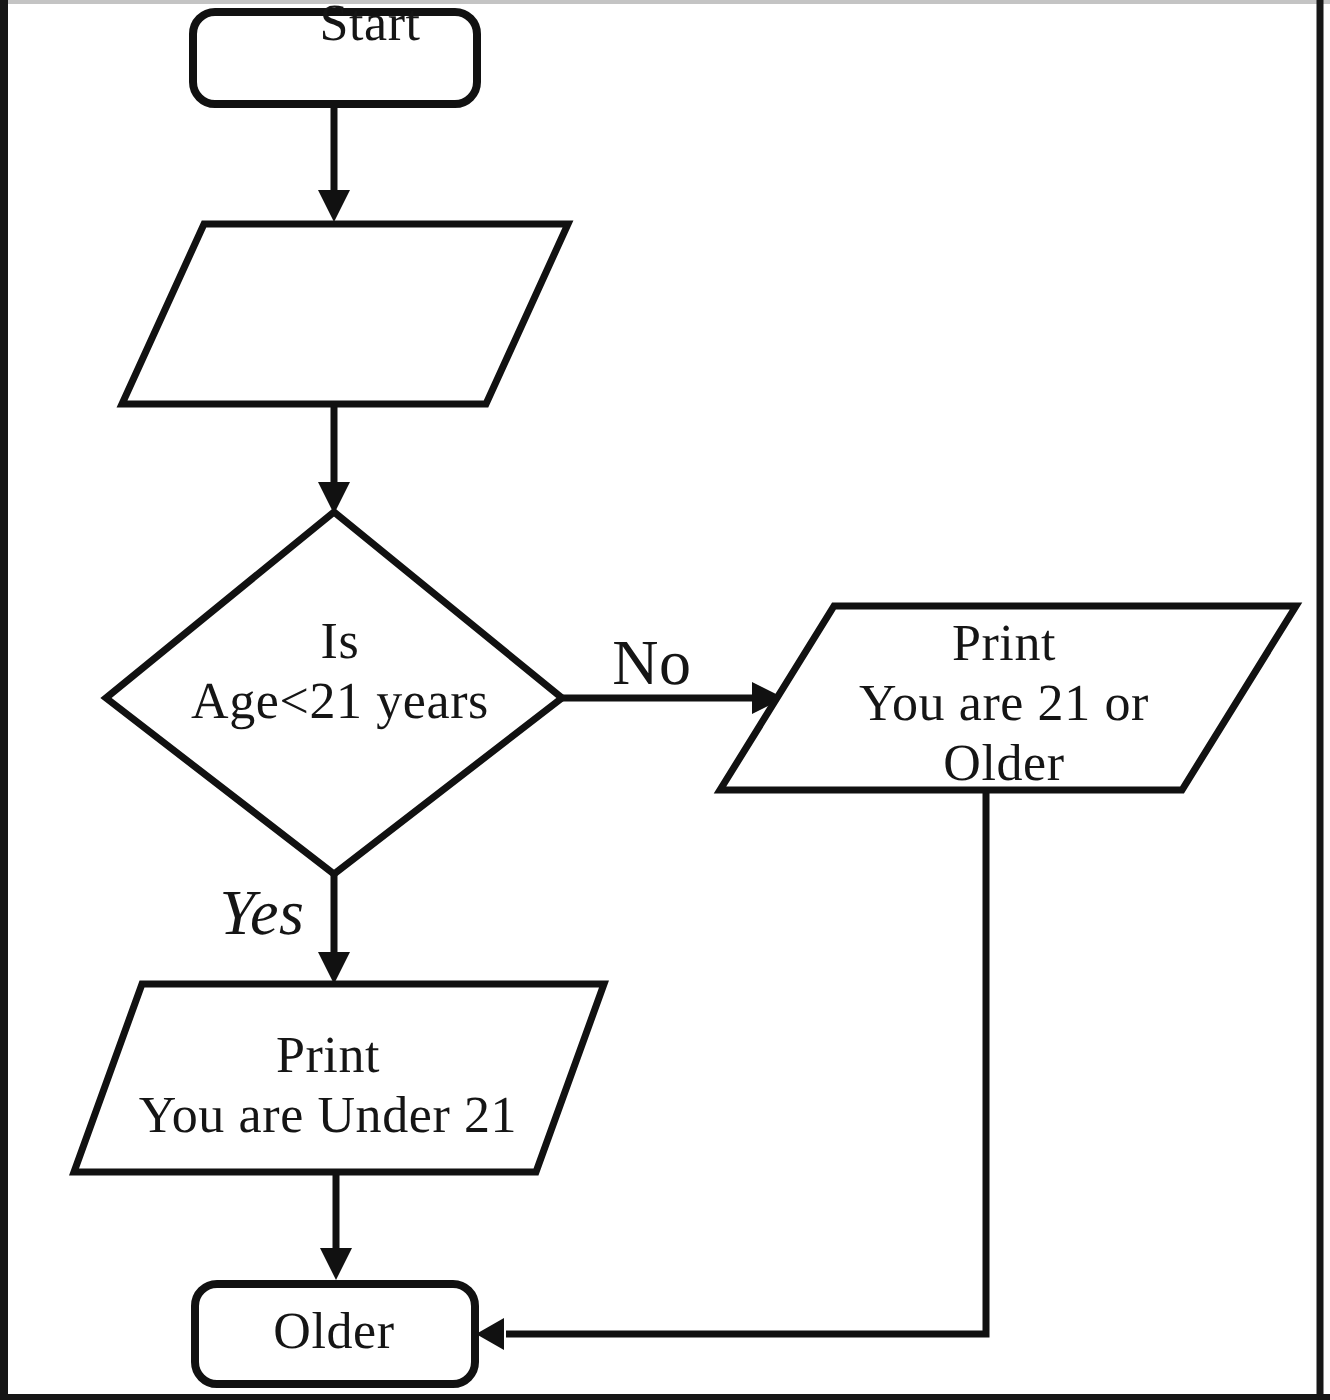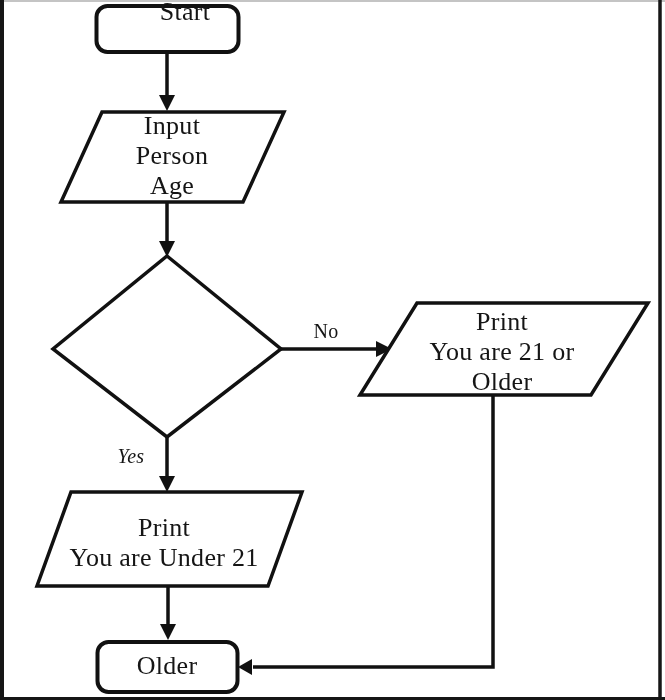--- a/index.html
+++ b/index.html
@@ -55,21 +55,21 @@
     position: absolute;
     transform: translate(-50%, -50%);
     font-size: 26px;
     line-height: 30px;
     color: var(--text);
     text-align: center;
     white-space: pre-line;
     letter-spacing: 0.3px;
   }
   .edge-label {
-    font-size: 20px;
+    font-size: 32px;
     line-height: 28px;
   }
 </style>
 </head>
 <body>
 
 <div class="canvas">
 
   <svg width="665" height="700" viewBox="0 0 665 700">
 
@@ -99,24 +99,23 @@
     <rect class="shape terminator" x="96.5" y="6" width="142" height="46" rx="11"></rect>
     <polygon class="shape" points="102,112 284,112 243,202 61,202"></polygon>
     <polygon class="shape" points="167,256 281,349 167,437 53,349"></polygon>
     <polygon class="shape" points="417,303 648,303 591,395 360,395"></polygon>
     <polygon class="shape" points="71,492 302,492 268,586 37,586"></polygon>
     <rect class="shape terminator" x="97.5" y="642" width="140" height="50" rx="11"></rect>
   </svg>
 
   <div class="label" style="left:167px; top:12px;margin-left:18px;">Start</div>
 
-  <div class="label" style="left:172px; top:156px;">Input
-Person
-Age</div>
 
+  <div class="label" style="left:170px; top:336px;">Is
+Age&lt;21 years</div>
 
   <div class="label" style="left:502px; top:352px;">Print
 You are 21 or Older</div>
 
   <div class="label" style="left:164px; top:543px;">Print
 You are Under 21</div>
 
   <div class="label" style="left:167px; top:666px;">Older</div>
 
   <div class="label edge-label" style="left:326px; top:331px;">No</div>

